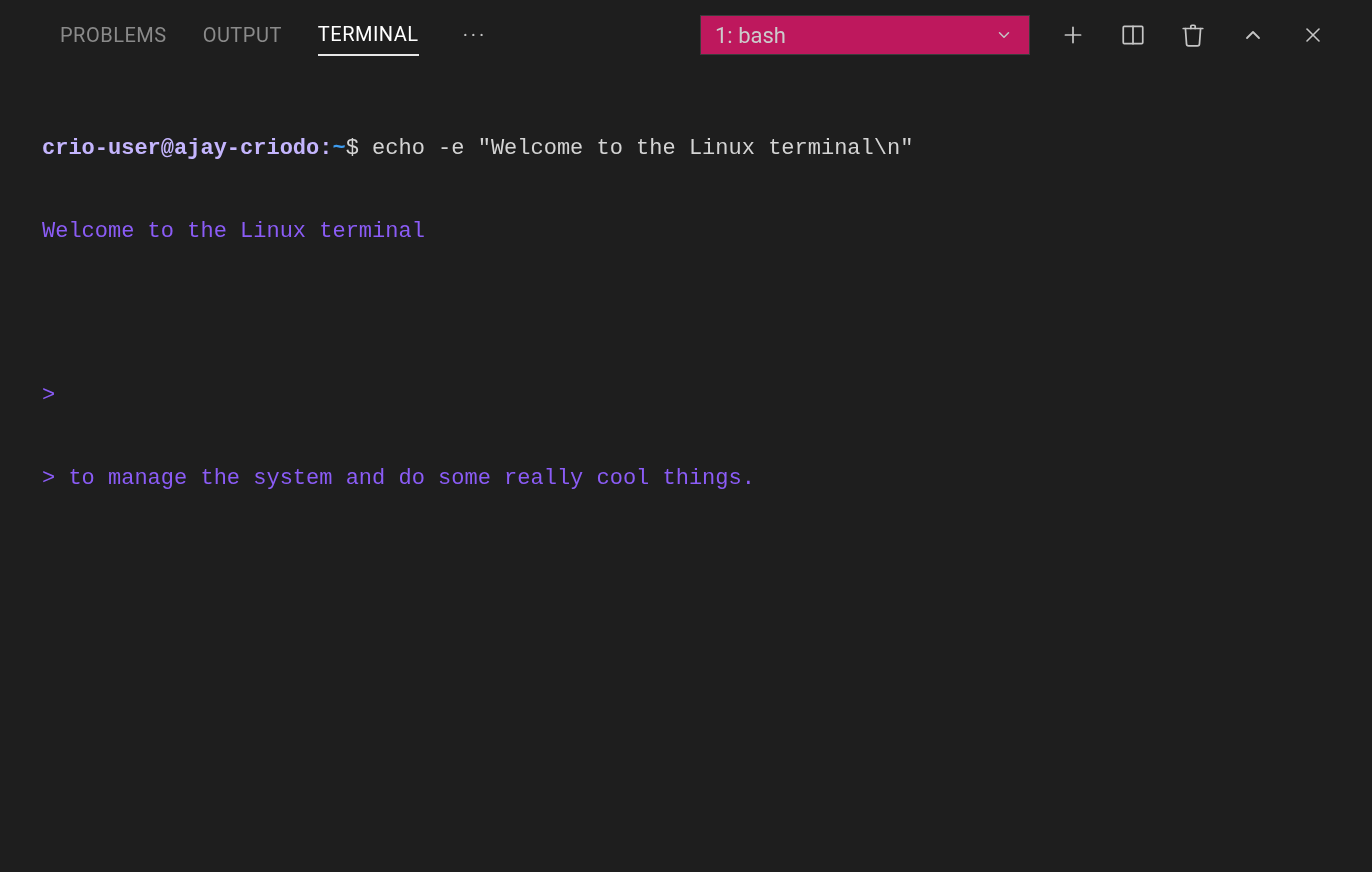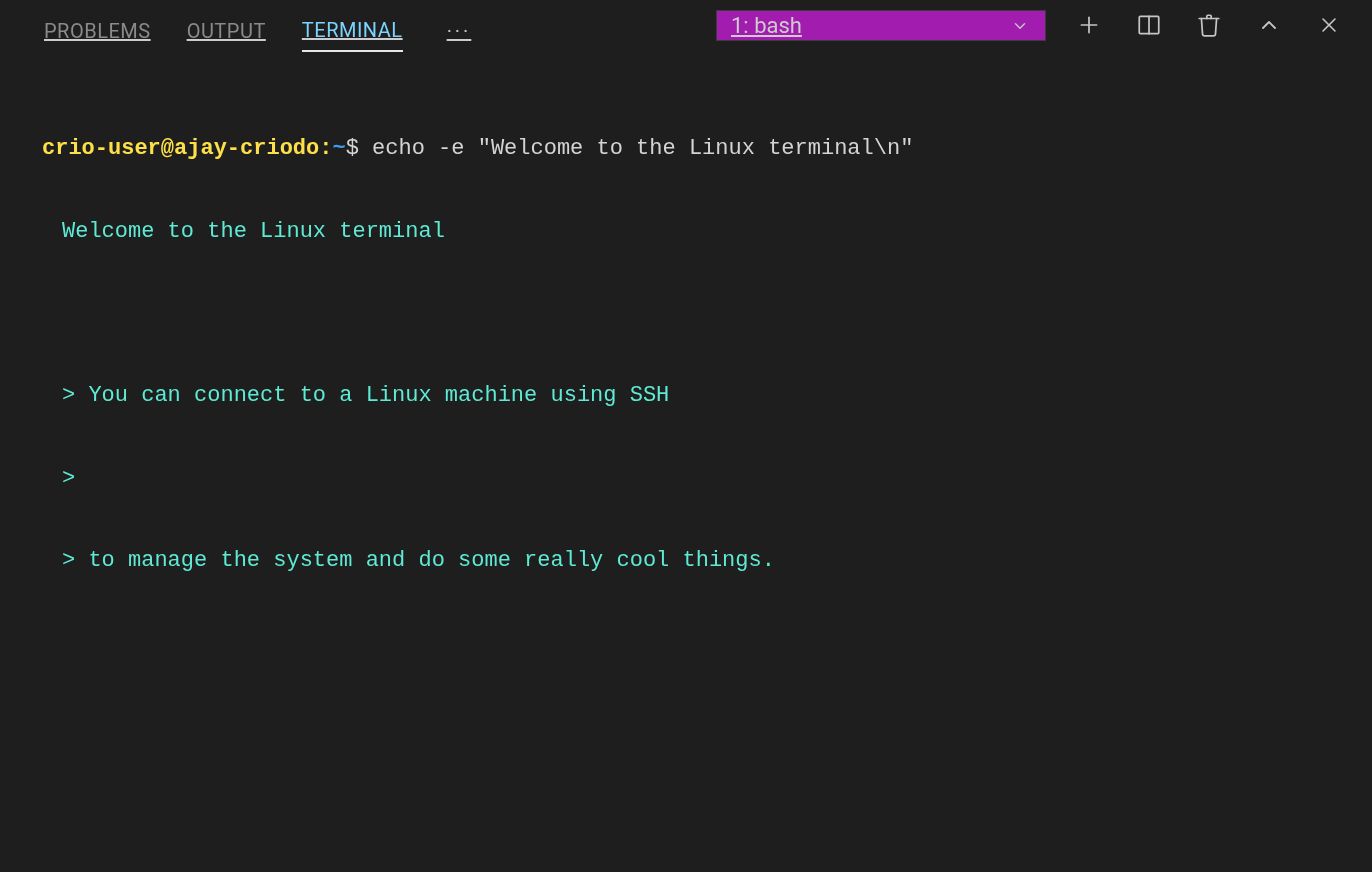--- a/index.html
+++ b/index.html
@@ -13,61 +13,60 @@
       background: #1e1e1e;
       font-family: -apple-system, BlinkMacSystemFont, 'Segoe UI', Roboto, sans-serif;
       overflow: hidden;
       color: #cccccc;
     }
     .panel {
       padding-top: 10px;
     }
     .panel-header {
       display: flex;
-      align-items: flex-start;
+      align-items: center;
       height: 50px;
-      padding: 0 18px;
+      padding: 0 34px;
       border-bottom: none;
-      text-decoration: underline;
     }
     .tabs {
       display: flex;
       align-items: center;
       gap: 36px;
       padding-left: 26px;
     }
     .tab {
       font-size: 20px;
       font-weight: 400;
       color: #8a8a8a;
       cursor: pointer;
       letter-spacing: 0.5px;
       padding: 8px 0;
       white-space: nowrap;
     }
     .tab.active {
-      color: #7dd3fc;
+      color: #ffffff;
       border-bottom: 2px solid #e7e7e7;
     }
     .more-icon {
       font-size: 20px;
       color: #c5c5c5;
       cursor: pointer;
       letter-spacing: 3px;
       margin-left: 8px;
     }
     .spacer {
       flex: 1;
     }
     .term-select {
       display: flex;
       align-items: center;
       justify-content: space-between;
-      background: #a21caf;
-      height: 31px;
+      background: #be185d;
+      height: 40px;
       width: 330px;
       padding: 0 14px;
       border: 1px solid #3c3c3c;
       cursor: pointer;
     }
     .term-select-label {
       font-size: 22px;
       color: #cccccc;
     }
     .chevron-down {
@@ -99,36 +98,35 @@
       font-size: 22px;
       line-height: 1.25;
       color: #d4d4d4;
       white-space: pre;
     }
     .term-line {
       white-space: pre;
       min-height: 27px;
     }
     .prompt-user {
-      color: #fde047;
+      color: #c4b5fd;
       font-weight: bold;
     }
     .prompt-path {
       color: #3d9cf0;
       font-weight: bold;
     }
     .prompt-dollar {
       color: #d4d4d4;
     }
     .cmd {
       color: #d4d4d4;
     }
     .output {
-      color: #5eead4;
-      margin-left: 20px;
+      color: #8b5cf6;
     }
     svg {
       display: block;
     }
   </style>
 </head>
 <body>
 
 <div class="panel">
   <div class="panel-header">
@@ -178,21 +176,20 @@
             <line x1="18" y1="6" x2="6" y2="18"></line>
           </svg>
       </div>
     </div>
   </div>
 
   <div class="terminal-body">
     <div class="term-line"><span class="prompt-user">crio-user@ajay-criodo</span><span class="prompt-user">:</span><span class="prompt-path">~</span><span class="prompt-dollar">$</span><span class="cmd"> </span><span class="cmd">echo -e "Welcome to the Linux terminal\n"</span></div>
     <div class="term-line output">Welcome to the Linux terminal</div>
     <div class="term-line output"></div>
-    <div class="term-line output">&gt; You can connect to a Linux machine using SSH</div>
     <div class="term-line output">&gt; </div>
     <div class="term-line output">&gt; to manage the system and do some really cool things.</div>
     
     
     
     
     
     
     
     

